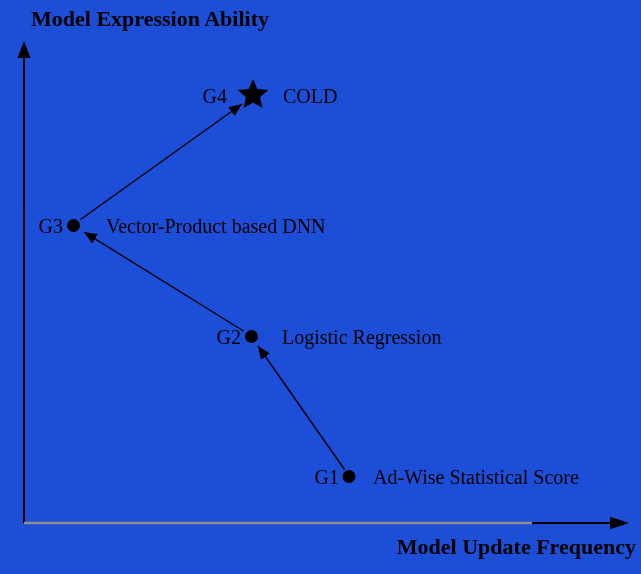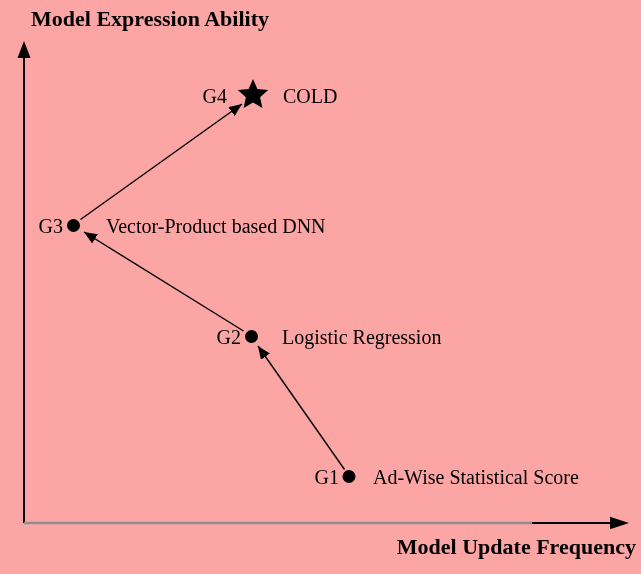--- a/index.html
+++ b/index.html
@@ -1,20 +1,20 @@
 <!DOCTYPE html>
 <html><head>
 <meta charset="utf-8">
 <style>
   html, body { margin: 0; padding: 0; background: #ffffff; }
   .canvas {
     position: relative;
     width: 641px;
     height: 574px;
-    background: #fca5a5;
+    background: #1d4ed8;
     font-family: "Liberation Serif", serif;
     overflow: hidden;
   }
   svg { display: block; }
   .axis-title {
     font-family: "Liberation Serif", serif;
     font-size: 22px;
     font-weight: bold;
     fill: #000000;
   }

